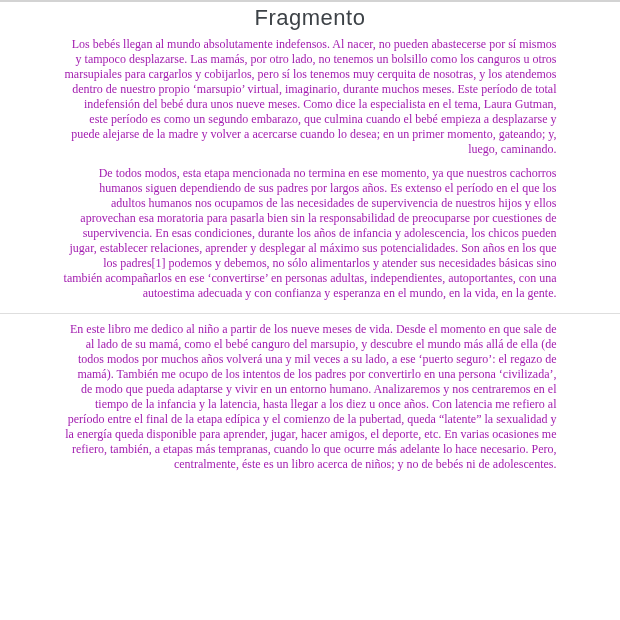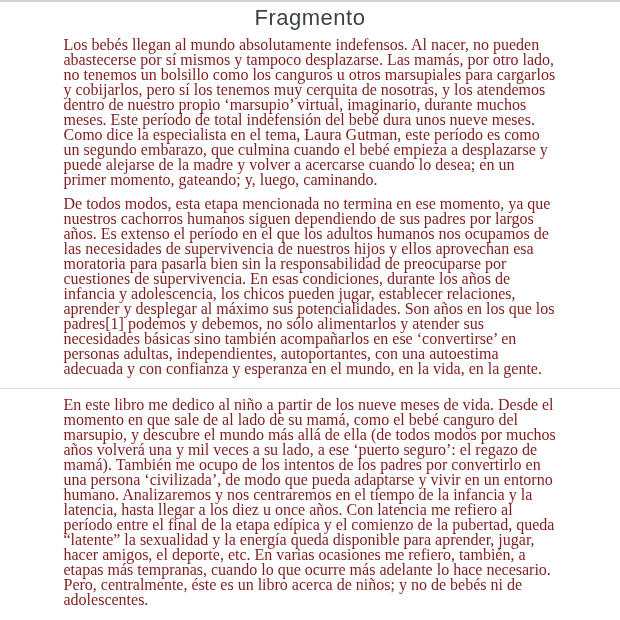--- a/index.html
+++ b/index.html
@@ -22,24 +22,24 @@
       line-height: 27px;
       letter-spacing: 0.5px;
       color: #3d4247;
       text-align: center;
       margin-top: 2px;
     }
     .article {
       width: 493px;
       margin: 6px auto 0 auto;
       font-family: "Liberation Serif", "DejaVu Serif", serif;
-      font-size: 16px;
+      font-size: 12px;
       line-height: 15px;
-      color: #7f1d1d;
-      text-align: left;
+      color: #a21caf;
+      text-align: right;
     }
     .article p {
       margin: 0 0 9px 0;
     }
     .section-divider {
       border: none;
       border-top: 1px solid #dedede;
       width: 620px;
       margin: 12px 0 0 0;
     }

